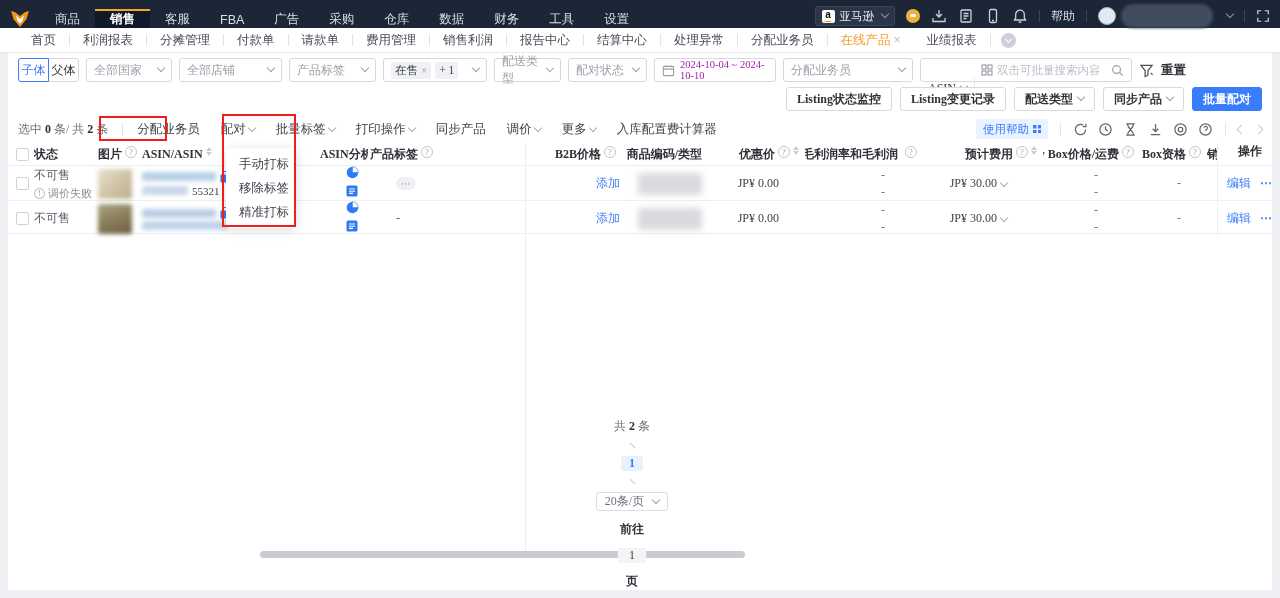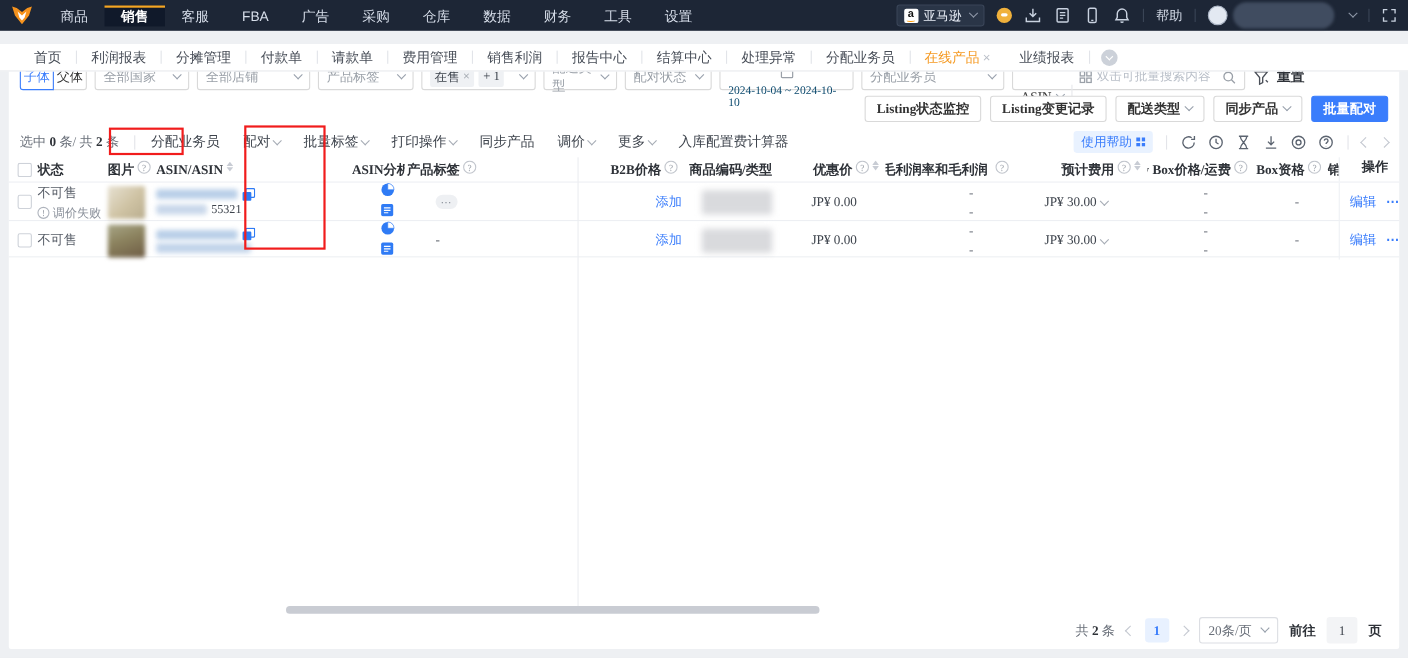--- a/index.html
+++ b/index.html
@@ -1,62 +1,62 @@
 <!DOCTYPE html>
 <html><head>
 <meta charset="utf-8">
 <style>
   * { margin:0; padding:0; box-sizing:border-box; }
   html,body { background:#e9ebef; }
   body { font-family:"Liberation Sans","DejaVu Sans",sans-serif; }
   .screen { position:relative; width:1280px; height:598px; background:#eef0f3; overflow:hidden; }
 
   
-  .navbar { position:absolute; top:0; left:0; right:0; height:28px; background:#1d2636; display:flex; align-items:center; z-index:30; }
+  .navbar { position:absolute; top:0; left:0; right:0; height:28px; background:#1d2636; display:flex; align-items:flex-end; z-index:30; }
   .logo { width:40px; display:flex; align-items:center; justify-content:center; }
   .nav-menu { display:flex; align-items:stretch; }
   .nav-item { padding:0 15px; display:flex; align-items:center; font-size:12.5px; color:#d7deea; cursor:pointer; border-top:2px solid transparent; }
   .nav-item.active { background:#10192a; color:#fff; border-top:2px solid #f5a623; font-weight:bold; }
   .nav-right { margin-left:auto; display:flex; align-items:center; gap:11px; padding-right:10px; }
   .mkt-pill { height:20px; background:#2a3547; border:1px solid #3a4558; border-radius:3px; display:flex; align-items:center; gap:5px; padding:0 6px; cursor:pointer; }
   .mkt-a { width:13px; height:13px; background:#fff; border-radius:2px; display:flex; flex-direction:column; align-items:center; justify-content:center; font-size:10px; font-weight:bold; color:#111; line-height:8px; }
   .mkt-a i { display:block; width:8px; height:3px; border-bottom:1.5px solid #f90; border-radius:50%; }
   .mkt-label { color:#e7ecf5; font-size:11.5px; }
   .cv { display:inline-block; width:6px; height:6px; border-right:1.4px solid #98a0ac; border-bottom:1.4px solid #98a0ac; transform:rotate(45deg); margin:-2px 0 2px 3px; }
   .cv.lite { border-color:#8d96a6; }
   .nav-ico { display:flex; align-items:center; color:#c9d2e0; }
   .chat-dot { width:14px; height:14px; border-radius:50%; background:#f0b13c; position:relative; }
   .chat-dot::after { content:""; position:absolute; left:4px; top:5px; width:6px; height:3px; background:#fff; border-radius:2px; }
   .nav-div { width:1px; height:12px; background:#3a4556; }
   .nav-help { color:#d7deea; font-size:12px; cursor:pointer; }
   .avatar { width:18px; height:18px; border-radius:50%; background:#e3e9f2; border:1px solid #aab4c4; }
   .user-blur { width:92px; height:24px; border-radius:12px; background:#404c60; filter:blur(1.5px); margin-left:-6px; }
 
   
-  .subnav { position:absolute; top:28px; left:0; right:0; height:25px; background:#fff; border-bottom:1px solid #e8e9ed; display:flex; align-items:center; padding-left:18px; z-index:20;margin-top:12px; }
+  .subnav { position:absolute; top:28px; left:0; right:0; height:25px; background:#fff; border-bottom:1px solid #e8e9ed; display:flex; align-items:center; padding-left:18px; z-index:20; }
   .sub-item { font-size:12.5px; color:#474d57; padding:0 13px; cursor:pointer; white-space:nowrap; }
   .sub-item.active { color:#f59a23; }
   .sub-x { color:#b9bec7; font-size:12px; margin-left:3px; cursor:pointer; }
   .sub-div { width:1px; height:12px; background:#e2e4e9; }
   .sub-caret-circle { width:15px; height:15px; border-radius:50%; background:#ccd1d9; display:flex; align-items:center; justify-content:center; margin-left:10px; cursor:pointer; }
   .sub-caret-circle .cv { border-color:#fff; width:5px; height:5px; margin:-2px 0 0 0; }
 
   
   .card { position:absolute; top:53px; left:8px; right:8px; bottom:8px; background:#fff; border-radius:2px;font-family:Liberation Serif, serif; }
 
   
   .filter-row { position:absolute; top:5px; left:10px; right:10px; height:24px; display:flex; gap:7px; align-items:center; }
   .seg { display:flex; }
   .seg-btn { width:31px; height:24px; display:flex; align-items:center; justify-content:center; font-size:12px; border:1px solid #d9d9d9; background:#fff; color:#333; cursor:pointer; }
   .seg-btn.first { border-radius:3px 0 0 3px; }
   .seg-btn.last { border-radius:0 3px 3px 0; margin-left:-1px; }
   .seg-btn.on { border-color:#3a7dfc; color:#3a7dfc; z-index:2; }
   .sel { height:24px; border:1px solid #d9d9d9; border-radius:3px; display:flex; align-items:center; padding:0 7px; font-size:12px; color:#9aa0a8; cursor:pointer; background:#fff; }
   .sel .cv { margin-left:auto; }
-  .sel.dark { color:#0c4a6e;flex-direction:column; }
+  .sel.dark { color:#a21caf; }
   .tag { height:17px; background:#eff1f4; border-radius:2px; display:flex; align-items:center; gap:3px; padding:0 4px; font-size:11.5px; color:#3d434c; }
   .tag .x { color:#9aa0a8; cursor:pointer; font-size:11px; }
   .ico14 { display:inline-flex; color:#9aa0a8; }
   .search-combo { height:24px; border:1px solid #d9d9d9; border-radius:3px; display:flex; align-items:center; background:#fff; }
   .search-type { display:flex; align-items:center; padding:0 7px; font-size:12px; color:#333; cursor:pointer; border-right:1px solid #e7e8ec; height:100%;margin-top:36px; }
   .search-input { border:none; outline:none; width:118px; font-size:11.5px; color:#333; padding:0 4px; font-family:inherit; }
   .search-input::placeholder { color:#b9bfc8; }
   .funnel-btn { display:flex; align-items:center; cursor:pointer; color:#4a4f58; }
   .reset { font-size:12.5px; font-weight:bold; color:#2e3238; cursor:pointer; }
 
@@ -124,21 +124,21 @@
   .fee-line { display:flex; align-items:center; gap:4px; }
   .fee-line .cv { border-color:#a6acb5; margin:0 0 2px 0; }
   .op-cell { flex-direction:row !important; align-items:center; gap:9px; padding-left:9px; }
   .op-more { color:#3a7dfc; font-weight:bold; letter-spacing:1px; cursor:pointer; }
   .bl { border-left:1px solid #eef0f4; height:100%; }
   .sliver { overflow:hidden; color:#2e3238; }
   .vline { position:absolute; left:517px; top:90px; height:410px; width:1px; background:#ebedf1; box-shadow:5px 0 6px -4px rgba(0,0,0,.05); }
   .hscroll { position:absolute; left:252px; top:498px; width:485px; height:7px; border-radius:4px; background:#c9ccd3; cursor:pointer; }
 
   
-  .foot { position:absolute; left:0; right:0; bottom:0; height:34px; display:flex; align-items:center; justify-content:flex-end; gap:10px; padding-right:16px; font-size:12px; color:#6a707a; }
+  .foot { position:absolute; left:0; right:0; bottom:0; height:34px; display:flex; align-items:center; justify-content:flex-end; gap:10px; padding-right:16px; font-size:12px; color:#6a707a;flex-direction:column; }
   .foot b { color:#2e3238; }
   .page-cur { min-width:22px; height:22px; background:#e8f1ff; border-radius:3px; color:#3a7dfc; display:flex; align-items:center; justify-content:center; font-weight:bold; cursor:pointer; }
   .size-sel { height:24px; border:1px solid #dcdee3; border-radius:3px; display:flex; align-items:center; gap:6px; padding:0 8px; cursor:pointer; }
   .goto-label { font-weight:bold; color:#2e3238; }
   .goto-box { width:28px; height:24px; background:#f3f4f6; border-radius:3px; display:flex; align-items:center; justify-content:center; color:#3d434c; cursor:text; }
 
   
   .dropdown { position:absolute; left:226px; top:148px; width:70px; background:#fff; border-radius:4px; box-shadow:0 2px 12px rgba(0,0,0,.14); padding:4px 0; z-index:40; }
   .dd-item { height:24px; line-height:24px; padding-left:13px; font-size:12.5px; color:#3d434c; cursor:pointer; }
   .redbox { position:absolute; border:2px solid #f11c1c; z-index:50; }
@@ -657,17 +657,22 @@
       <span class="size-sel">
           <span>20条/页</span>
           <span class="cv"></span>
         </span>
       <span class="goto-label">前往</span>
       <span class="goto-box">1</span>
       <span class="goto-label">页</span>
     </div>
   </div>
 
+  <div class="dropdown">
+    <div class="dd-item">手动打标</div>
+    <div class="dd-item">移除标签</div>
+    <div class="dd-item">精准打标</div>
+  </div>
 
   <div class="redbox b1"></div>
   <div class="redbox b2"></div>
 
 </div>
 
 </body></html>

